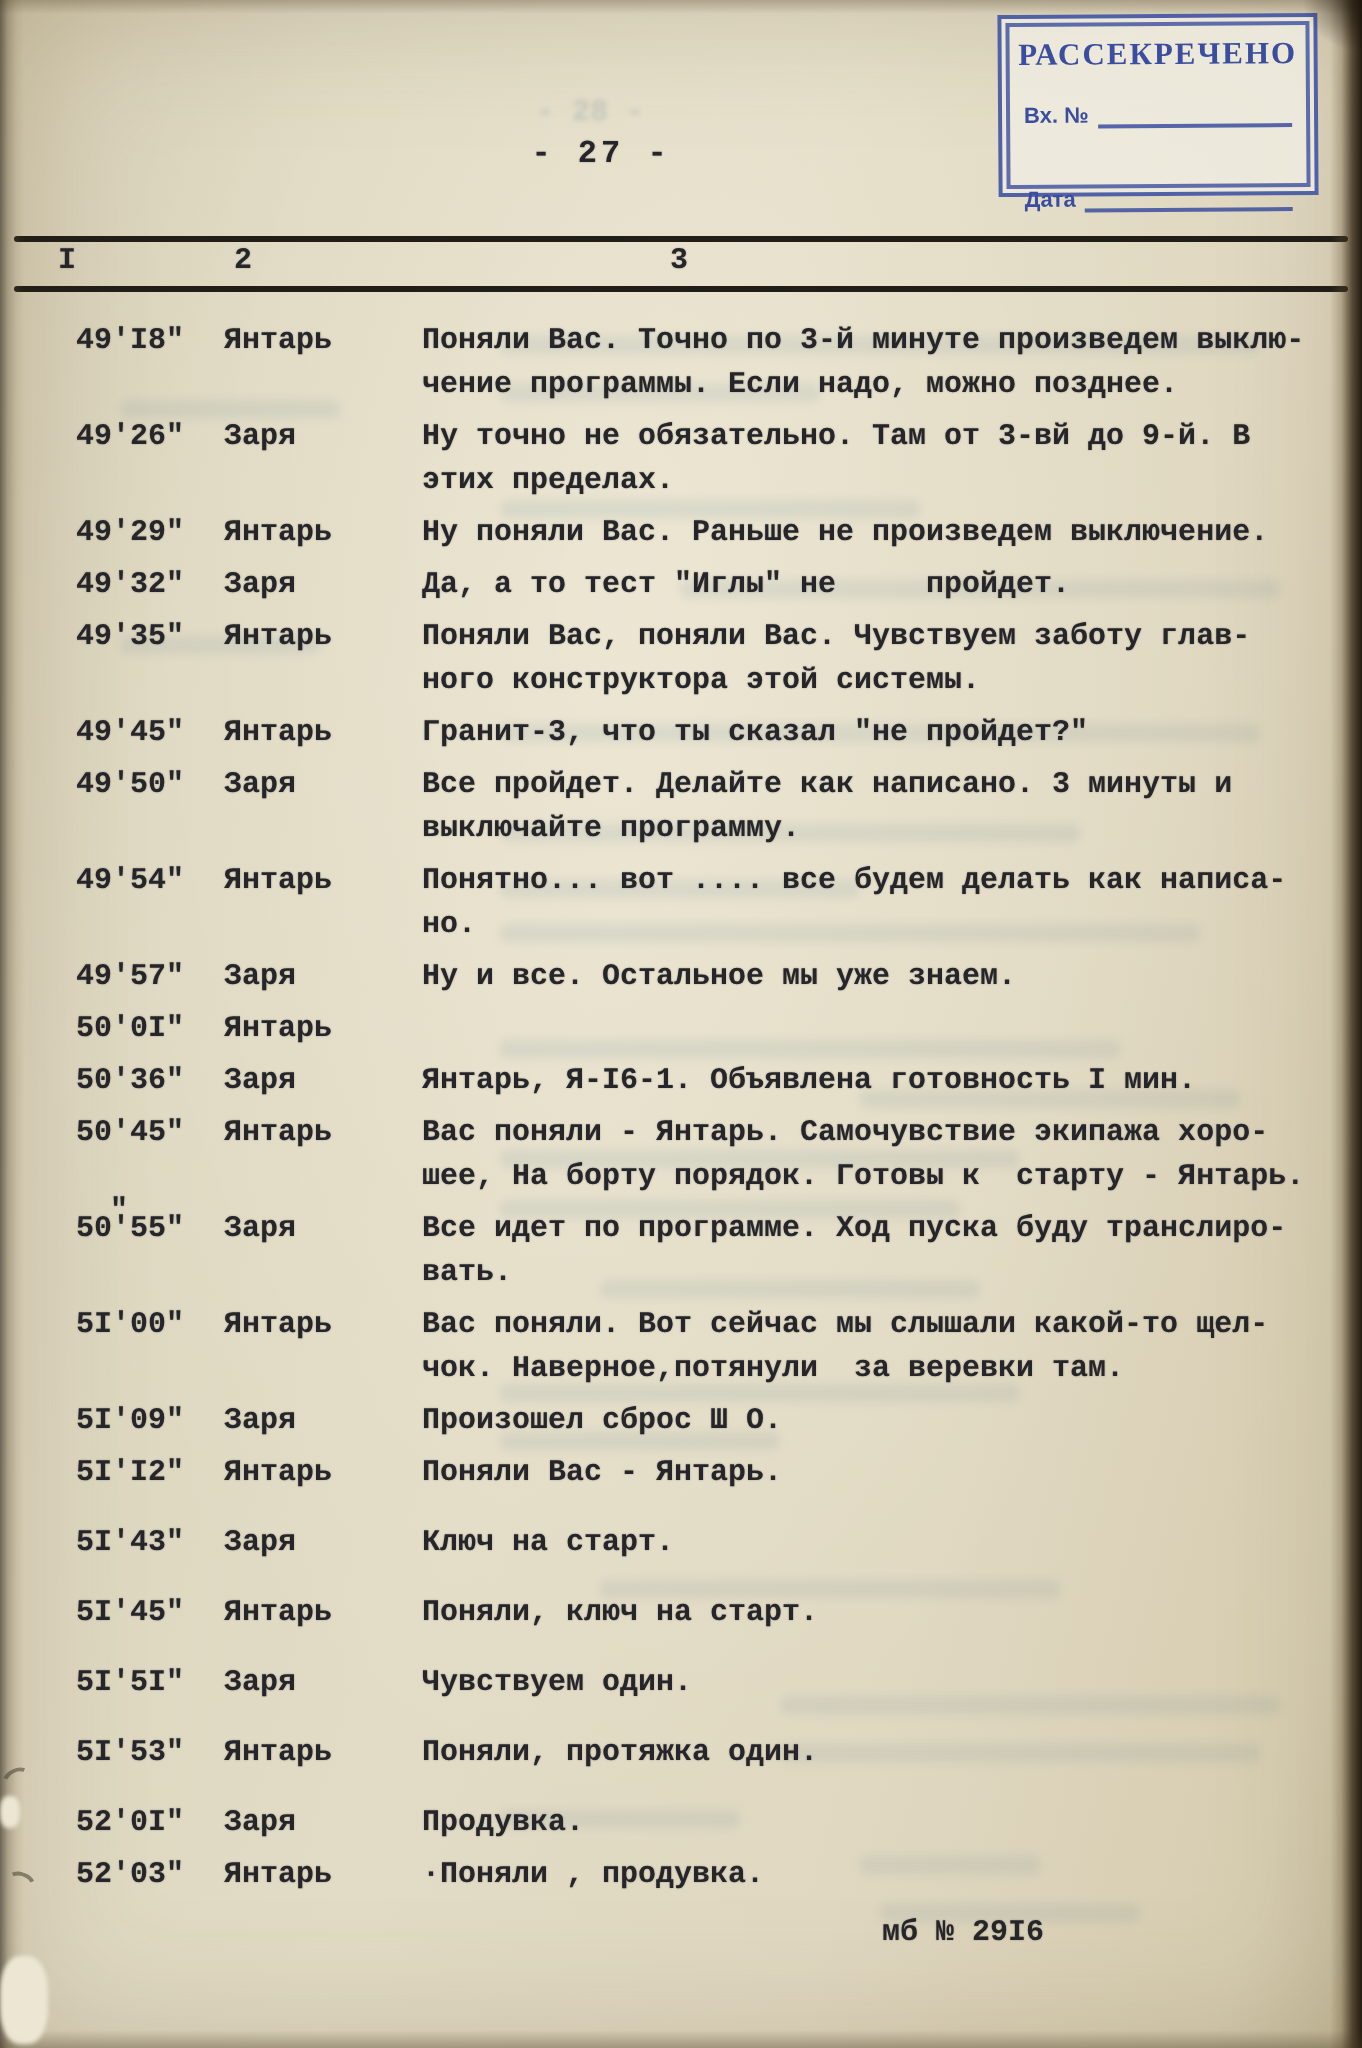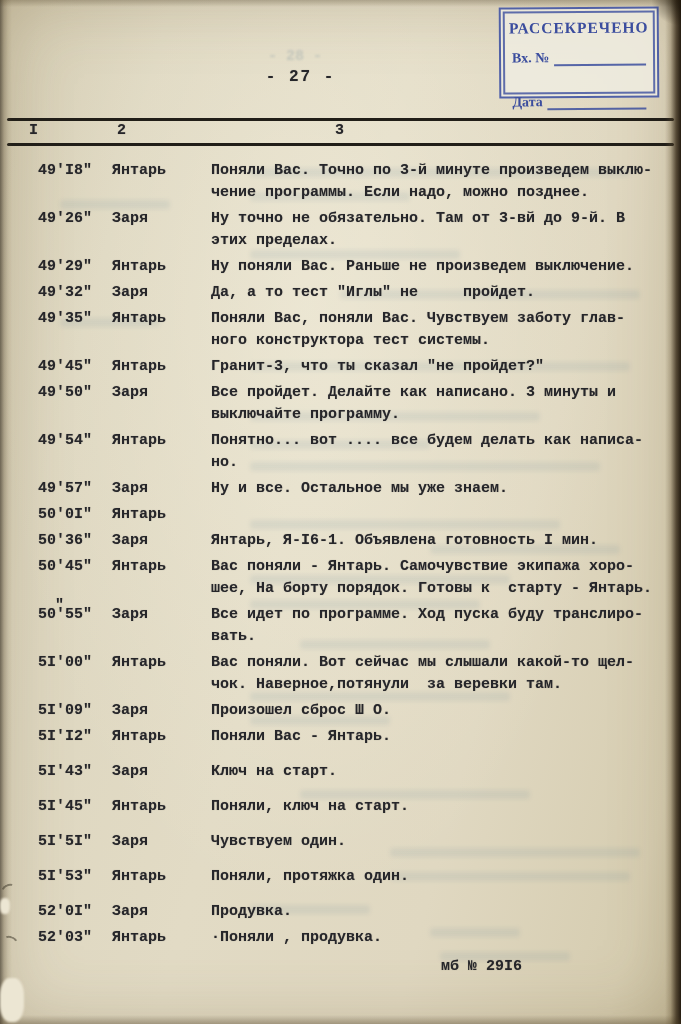--- a/index.html
+++ b/index.html
@@ -58,21 +58,21 @@
   
   .stamp{position:absolute;left:499px;top:7px;width:160px;height:91px;
     background:rgba(239,236,224,.85);
     border:2px solid rgba(59,77,158,.88);box-sizing:border-box;
     color:#3b4d9e;transform:rotate(-.4deg);}
   .stamp::before{content:"";position:absolute;inset:2px;border:2px solid rgba(59,77,158,.8);}
   .stamp-title{position:relative;margin-top:10px;text-align:center;
     font-family:"Liberation Serif","DejaVu Serif",serif;font-weight:700;
     font-size:15.5px;letter-spacing:1px;}
   .stamp-row{position:relative;display:flex;align-items:flex-end;margin:0 11px;
-    font-family:Liberation Serif, serif;font-weight:700;font-size:14px;}
+    font-family:Liberation Sans, sans-serif;font-weight:700;font-size:11px;}
   .stamp-row.r1{margin-top:13px;} .stamp-row.r2{margin-top:28px;}
   .stamp-row .line{flex:1;border-bottom:2px solid rgba(59,77,158,.85);margin-left:5px;height:12px;}
 
   
   .ghost-page{position:absolute;top:48px;left:225px;width:140px;text-align:center;
     color:rgba(85,120,145,.22);filter:blur(1.2px);font-size:15px;font-weight:700;}
   .smudge{position:absolute;background:rgba(92,128,150,.11);filter:blur(2px);
     height:9px;border-radius:4px;pointer-events:none;}
 </style>
 </head>
@@ -149,21 +149,21 @@
       </div>
       <div class="comm-row">
         <span class="cell-time">49'32"</span>
         <span class="cell-callsign">Заря</span>
         <span class="cell-message">Да, а то тест "Иглы" не     пройдет.</span>
       </div>
       <div class="comm-row">
         <span class="cell-time">49'35"</span>
         <span class="cell-callsign">Янтарь</span>
         <span class="cell-message">Поняли Вас, поняли Вас. Чувствуем заботу глав-
-ного конструктора тест системы.</span>
+ного конструктора этой системы.</span>
       </div>
       <div class="comm-row">
         <span class="cell-time">49'45"</span>
         <span class="cell-callsign">Янтарь</span>
         <span class="cell-message">Гранит-3, что ты сказал "не пройдет?"</span>
       </div>
       <div class="comm-row">
         <span class="cell-time">49'50"</span>
         <span class="cell-callsign">Заря</span>
         <span class="cell-message">Все пройдет. Делайте как написано. 3 минуты и

